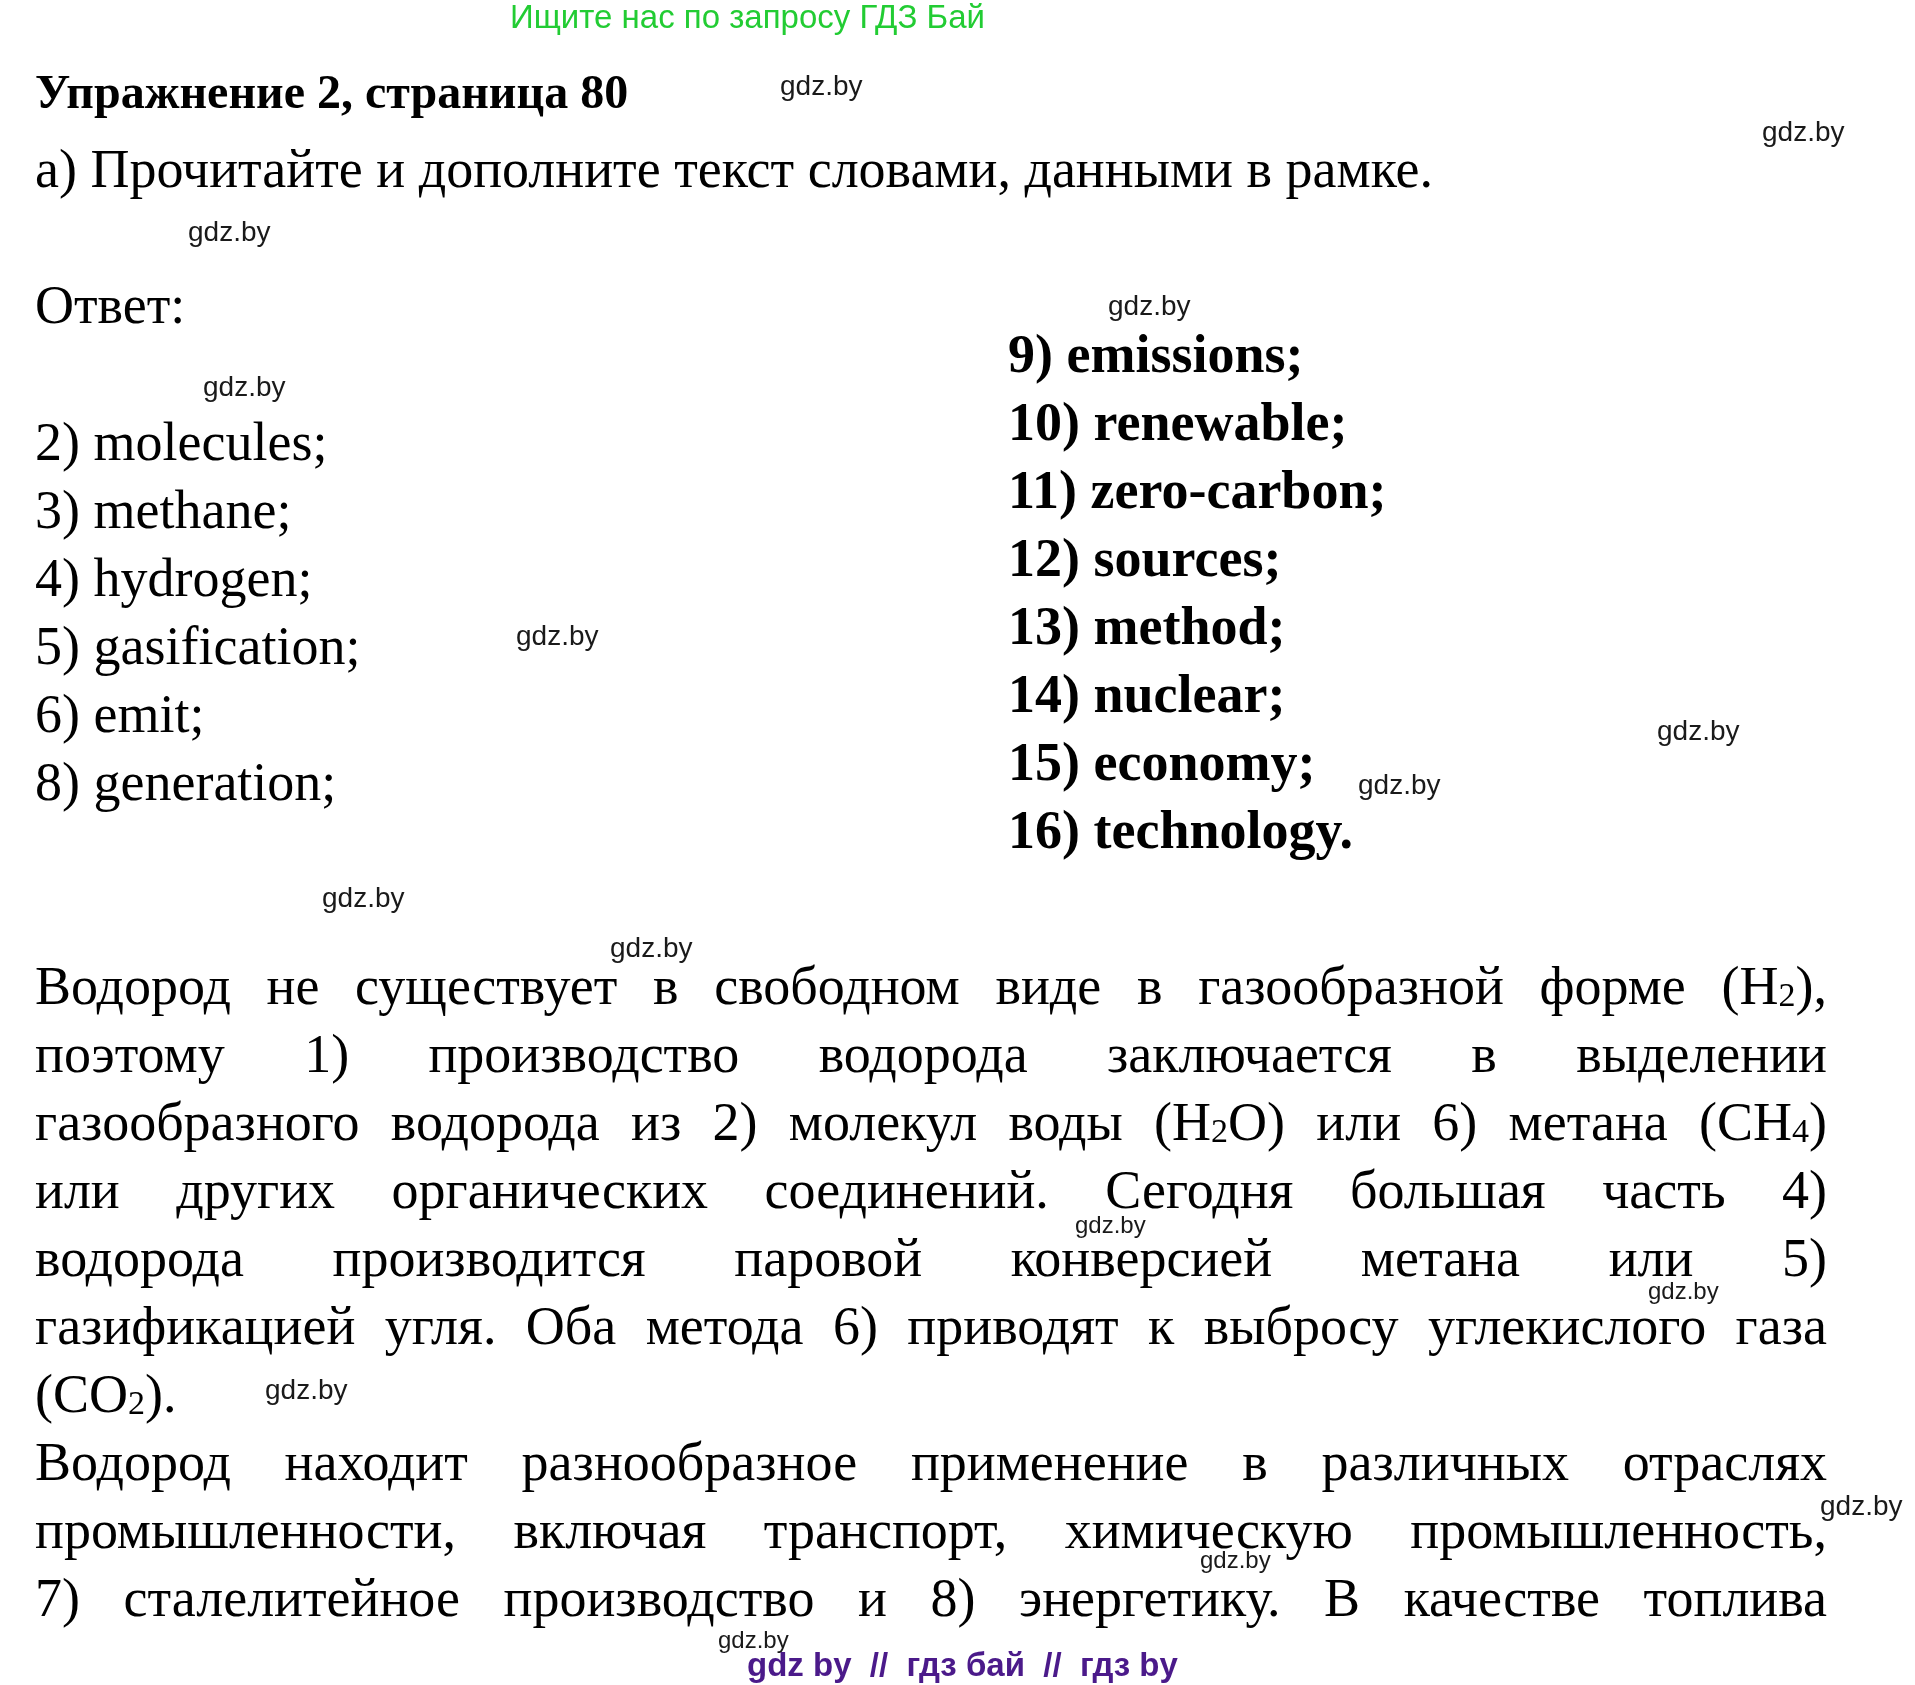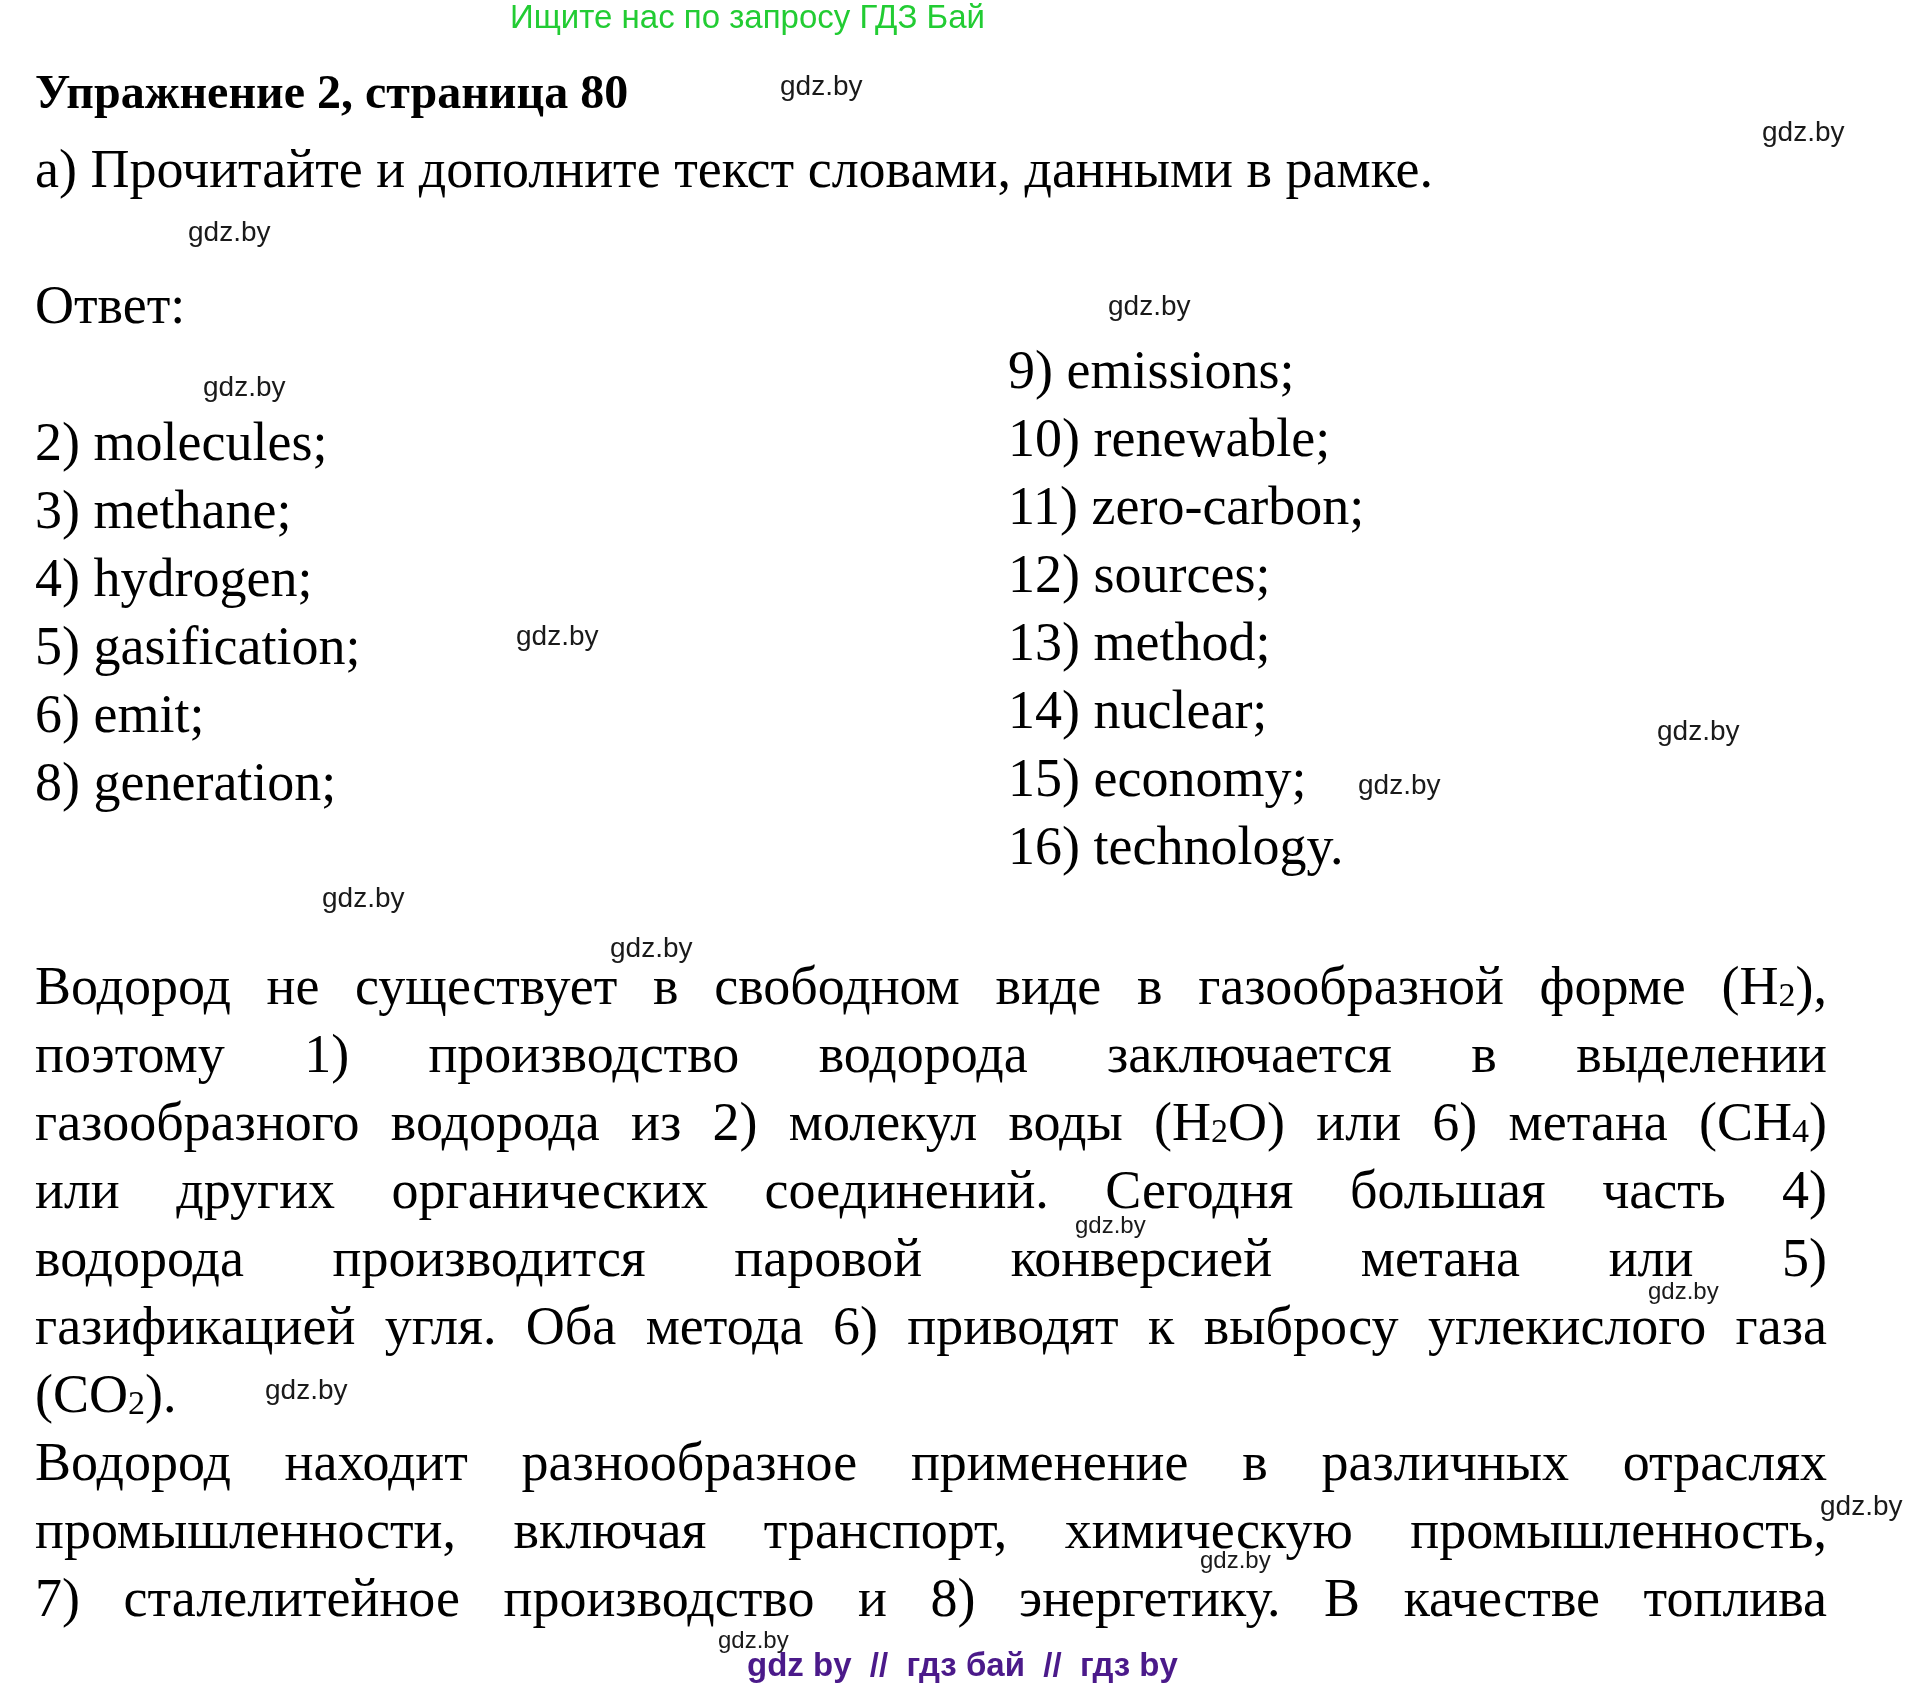--- a/index.html
+++ b/index.html
@@ -7,21 +7,21 @@
   .serif { font-family:"Liberation Serif", "DejaVu Serif", serif; color:#000; }
   .sans { font-family:"Liberation Sans", "DejaVu Sans", sans-serif; }
   .abs { position:absolute; white-space:nowrap; }
   .top-banner { left:0; width:1915px; top:-2px; text-align:center; font-size:33px; color:#22cc33; padding-left:0; }
   .top-banner span { position:relative; left:-210px; }
   .title { left:35px; top:68px; font-size:48px; font-weight:bold; line-height:1; }
   .subtitle { left:35px; top:142px; font-size:54px; line-height:1; }
   .answer-label { left:35px; top:278px; font-size:54px; line-height:1; }
   .col { position:absolute; font-size:54px; line-height:68px; }
   .col-left { left:35px; top:408px; }
-  .col-right { left:1008px; top:336px; }
+  .col-right { left:1008px; top:320px;font-weight:bold; }
   .col .item { white-space:pre; height:68px; }
   .para { position:absolute; left:35px; width:1792px; font-size:54px; line-height:68px; text-align:justify; text-align-last:justify; }
   .para .line { display:block; text-align:justify; text-align-last:justify; white-space:normal; height:68px; overflow:visible; }
   .para .line.left { text-align-last:left; }
   sub.chem { font-size:34px; vertical-align:-2px; line-height:0; }
   .wm { position:absolute; font-size:28px; color:#1a1a1a; font-family:"Liberation Sans","DejaVu Sans",sans-serif; line-height:1; }
   .wm.small { font-size:24px; }
   .footer { position:absolute; top:1646px; left:747px; font-size:33px; color:#4b1a8a; white-space:pre; }
 </style>
 </head>

